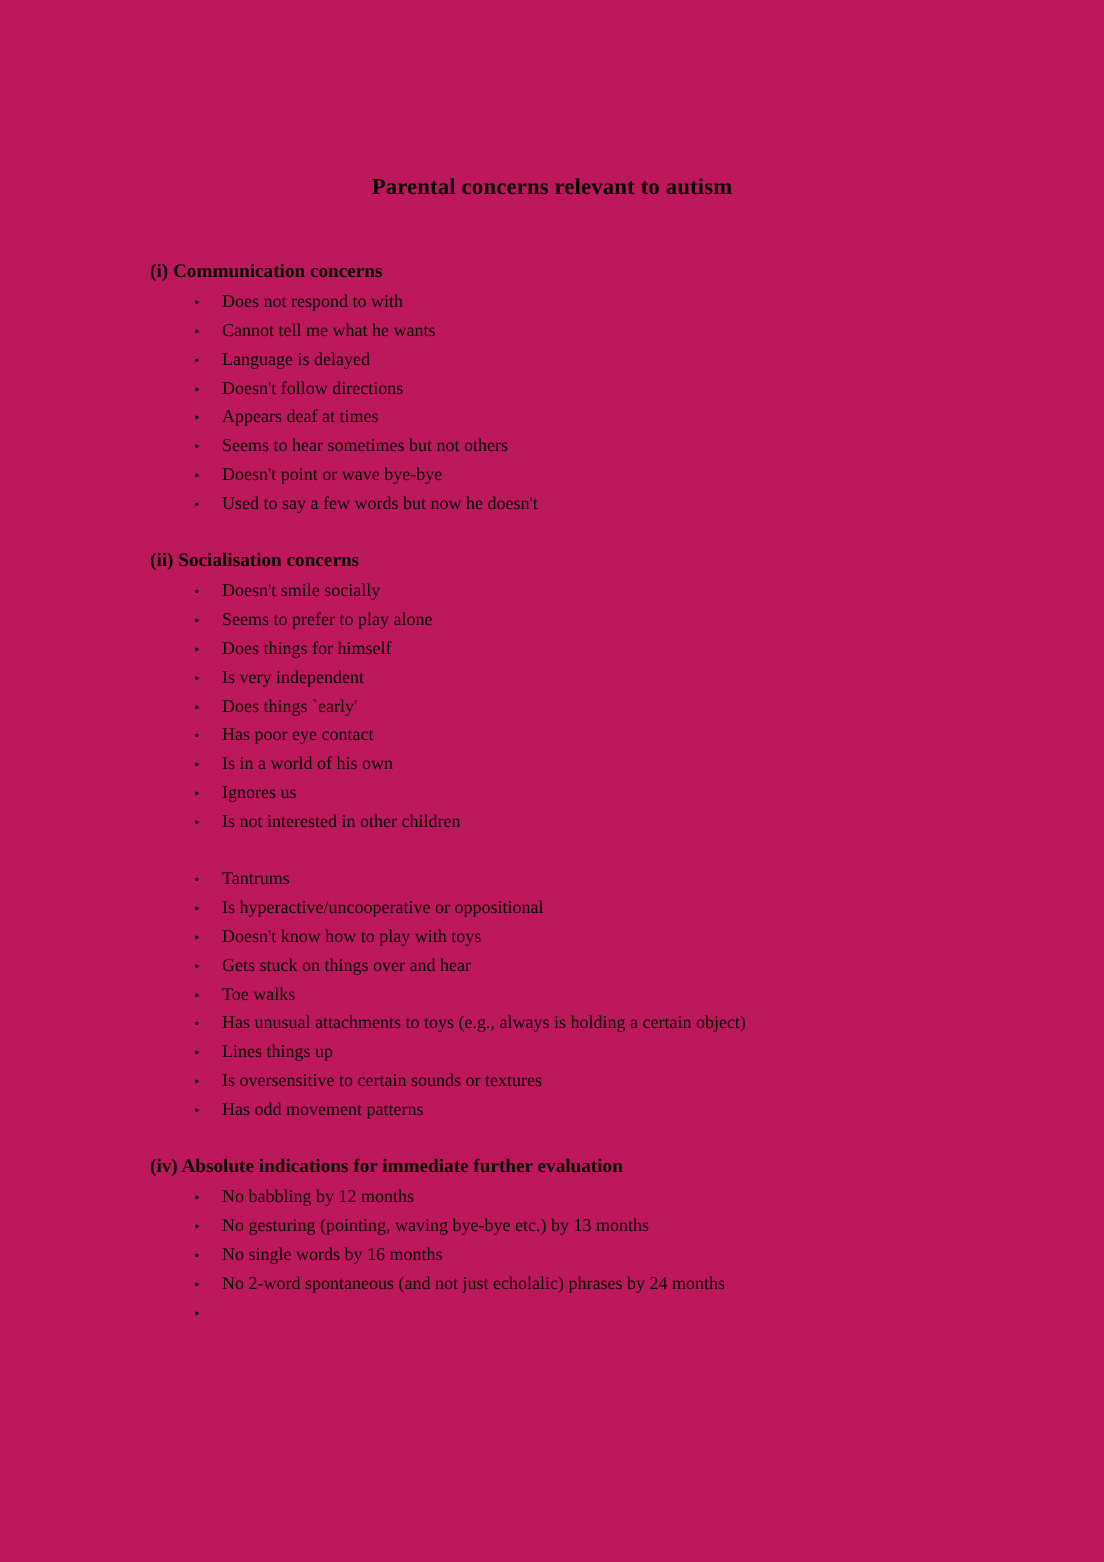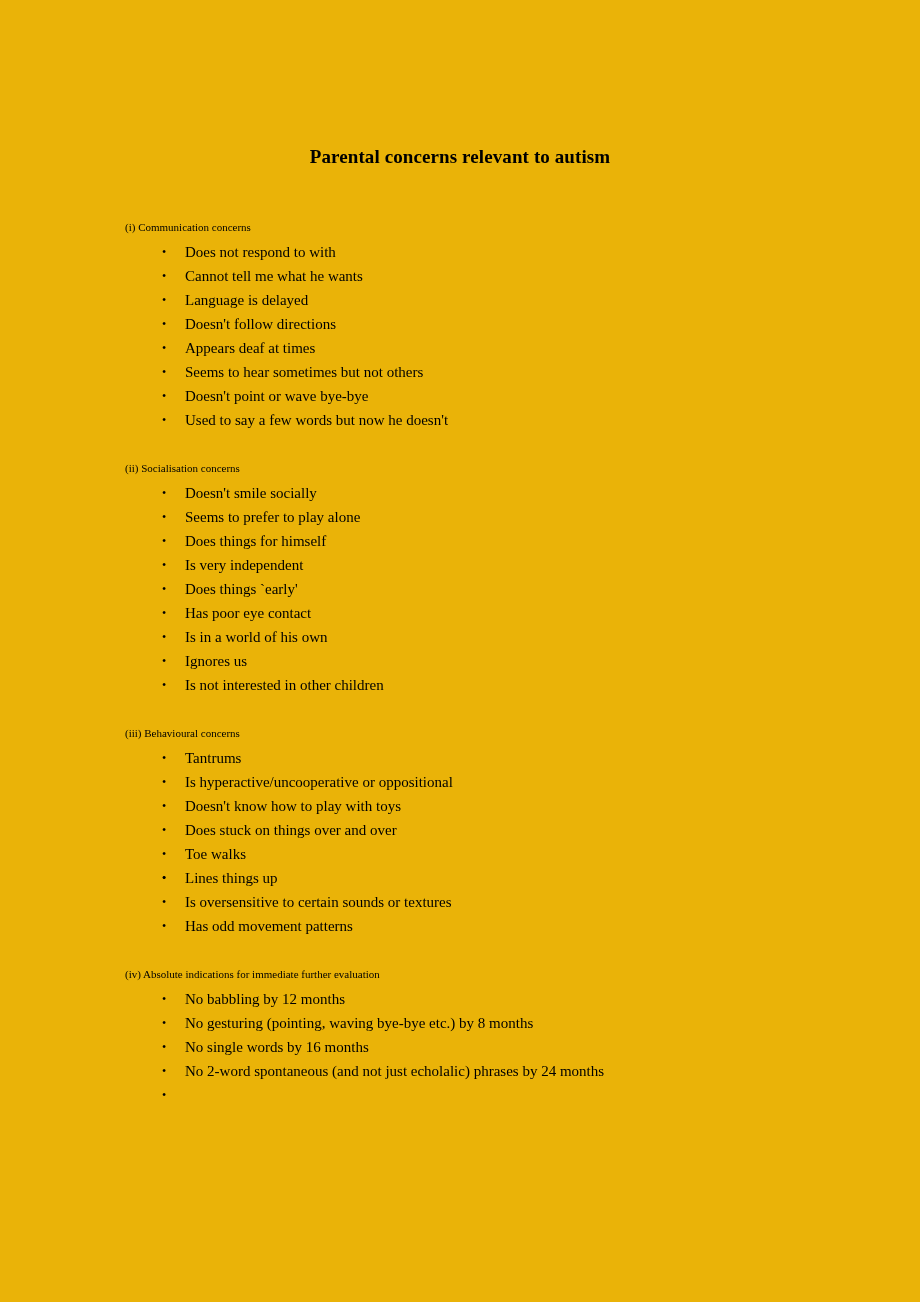--- a/index.html
+++ b/index.html
@@ -12,21 +12,21 @@
     height: 1302px;
     font-family: "Liberation Serif", "DejaVu Serif", serif;
     color: #000000;
     -webkit-font-smoothing: antialiased;
   }
 
   .page {
     position: relative;
     width: 920px;
     height: 1302px;
-    background: #eab308;
+    background: #be185d;
     box-sizing: border-box;
     padding: 0;
     overflow: hidden;
   }
 
   .content {
     position: absolute;
     left: 125px;
     top: 145px;
     width: 670px;
@@ -42,22 +42,22 @@
   }
 
   .section {
     margin: 0 0 24px 0;
   }
   .section:last-child {
     margin-bottom: 4px;
   }
 
   .section-heading {
-    font-size: 11px;
-    font-weight: normal;
+    font-size: 16px;
+    font-weight: bold;
     line-height: 24px;
     margin: 0 0 1px 0;
     white-space: nowrap;
   }
 
   .bullet-list {
     list-style: none;
     margin: 0;
     padding: 0;
   }
@@ -166,44 +166,44 @@
           <span class="bullet-text">Ignores us</span>
         </li>
         <li class="bullet-item">
           <span class="bullet-dot">•</span>
           <span class="bullet-text">Is not interested in other children</span>
         </li>
       </ul>
     </div>
 
     <div class="section">
-      <div class="section-heading">(iii) Behavioural concerns</div>
       <ul class="bullet-list">
         <li class="bullet-item">
           <span class="bullet-dot">•</span>
           <span class="bullet-text">Tantrums</span>
         </li>
         <li class="bullet-item">
           <span class="bullet-dot">•</span>
           <span class="bullet-text">Is hyperactive/uncooperative or oppositional</span>
         </li>
         <li class="bullet-item">
           <span class="bullet-dot">•</span>
           <span class="bullet-text">Doesn't know how to play with toys</span>
         </li>
         <li class="bullet-item">
           <span class="bullet-dot">•</span>
-          <span class="bullet-text">Does stuck on things over and over</span>
+          <span class="bullet-text">Gets stuck on things over and hear</span>
         </li>
         <li class="bullet-item">
           <span class="bullet-dot">•</span>
           <span class="bullet-text">Toe walks</span>
         </li>
         <li class="bullet-item">
           <span class="bullet-dot">•</span>
+          <span class="bullet-text">Has unusual attachments to toys (e.g., always is holding a certain object)</span>
         </li>
         <li class="bullet-item">
           <span class="bullet-dot">•</span>
           <span class="bullet-text">Lines things up</span>
         </li>
         <li class="bullet-item">
           <span class="bullet-dot">•</span>
           <span class="bullet-text">Is oversensitive to certain sounds or textures</span>
         </li>
         <li class="bullet-item">
@@ -215,21 +215,21 @@
 
     <div class="section">
       <div class="section-heading">(iv) Absolute indications for immediate further evaluation</div>
       <ul class="bullet-list">
         <li class="bullet-item">
           <span class="bullet-dot">•</span>
           <span class="bullet-text">No babbling by 12 months</span>
         </li>
         <li class="bullet-item">
           <span class="bullet-dot">•</span>
-          <span class="bullet-text">No gesturing (pointing, waving bye-bye etc.) by 8 months</span>
+          <span class="bullet-text">No gesturing (pointing, waving bye-bye etc.) by 13 months</span>
         </li>
         <li class="bullet-item">
           <span class="bullet-dot">•</span>
           <span class="bullet-text">No single words by 16 months</span>
         </li>
         <li class="bullet-item">
           <span class="bullet-dot">•</span>
           <span class="bullet-text">No 2-word spontaneous (and not just echolalic) phrases by 24 months</span>
         </li>
         <li class="bullet-item">

